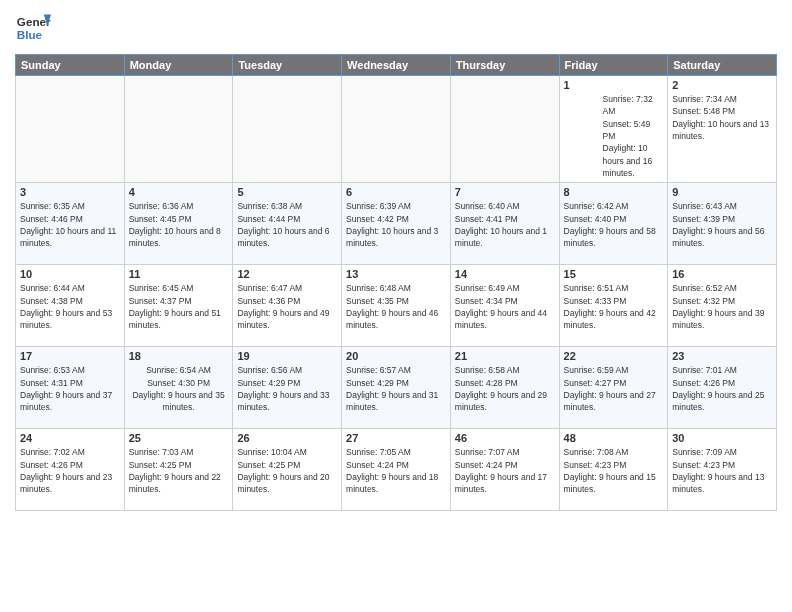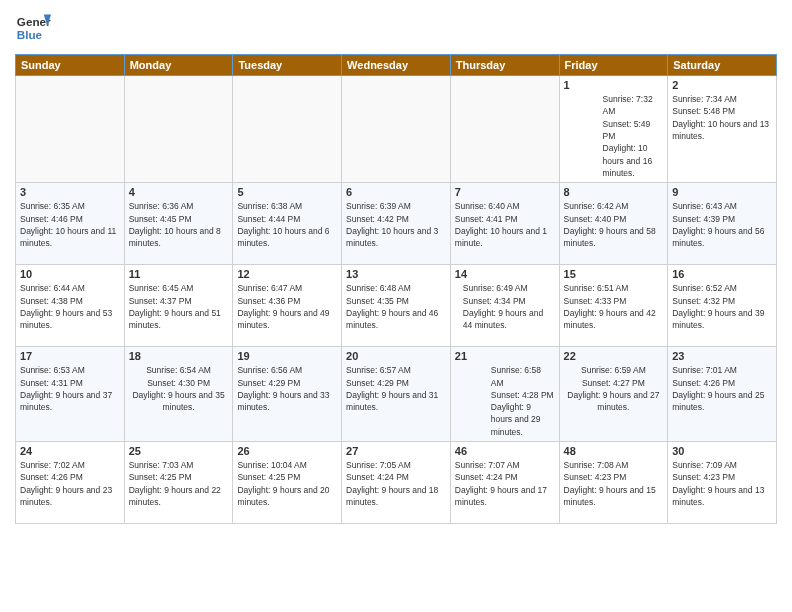--- a/index.html
+++ b/index.html
@@ -41,21 +41,21 @@
     .location {
       font-size: 14px;
       color: #555;
     }
     .calendar {
       width: 100%;
       border-collapse: collapse;
       table-layout: fixed;
     }
     .calendar th {
-      background: #a16207;
+      background: #737373;
       color: #fff;
       font-size: 11px;
       font-weight: bold;
       text-align: left;
       padding: 4px 5px;
       border: 1px solid #5a9ad5;
     }
     .calendar td {
       border: 1px solid #d0d0d0;
       vertical-align: top;
@@ -195,21 +195,21 @@
 Daylight: 9 hours and 49 minutes.</div>
           </td>
           <td>
             <span class="day-number">13</span>
             <div class="day-info" style="white-space: pre-line;">Sunrise: 6:48 AM
 Sunset: 4:35 PM
 Daylight: 9 hours and 46 minutes.</div>
           </td>
           <td>
             <span class="day-number">14</span>
-            <div class="day-info" style="white-space: pre-line; margin-left: 8px;">Sunrise: 6:49 AM
+            <div class="day-info" style="white-space: pre-line;">Sunrise: 6:49 AM
 Sunset: 4:34 PM
 Daylight: 9 hours and 44 minutes.</div>
           </td>
           <td>
             <span class="day-number">15</span>
             <div class="day-info" style="white-space: pre-line;">Sunrise: 6:51 AM
 Sunset: 4:33 PM
 Daylight: 9 hours and 42 minutes.</div>
           </td>
           <td>
@@ -239,27 +239,27 @@
 Daylight: 9 hours and 33 minutes.</div>
           </td>
           <td>
             <span class="day-number">20</span>
             <div class="day-info" style="white-space: pre-line;">Sunrise: 6:57 AM
 Sunset: 4:29 PM
 Daylight: 9 hours and 31 minutes.</div>
           </td>
           <td>
             <span class="day-number">21</span>
-            <div class="day-info" style="white-space: pre-line; margin-left: 36px;">Sunrise: 6:58 AM
+            <div class="day-info" style="white-space: pre-line;">Sunrise: 6:58 AM
 Sunset: 4:28 PM
 Daylight: 9 hours and 29 minutes.</div>
           </td>
           <td>
             <span class="day-number">22</span>
-            <div class="day-info" style="white-space: pre-line; text-align: center;">Sunrise: 6:59 AM
+            <div class="day-info" style="white-space: pre-line;">Sunrise: 6:59 AM
 Sunset: 4:27 PM
 Daylight: 9 hours and 27 minutes.</div>
           </td>
           <td>
             <span class="day-number">23</span>
             <div class="day-info" style="white-space: pre-line;">Sunrise: 7:01 AM
 Sunset: 4:26 PM
 Daylight: 9 hours and 25 minutes.</div>
           </td>
         </tr>

